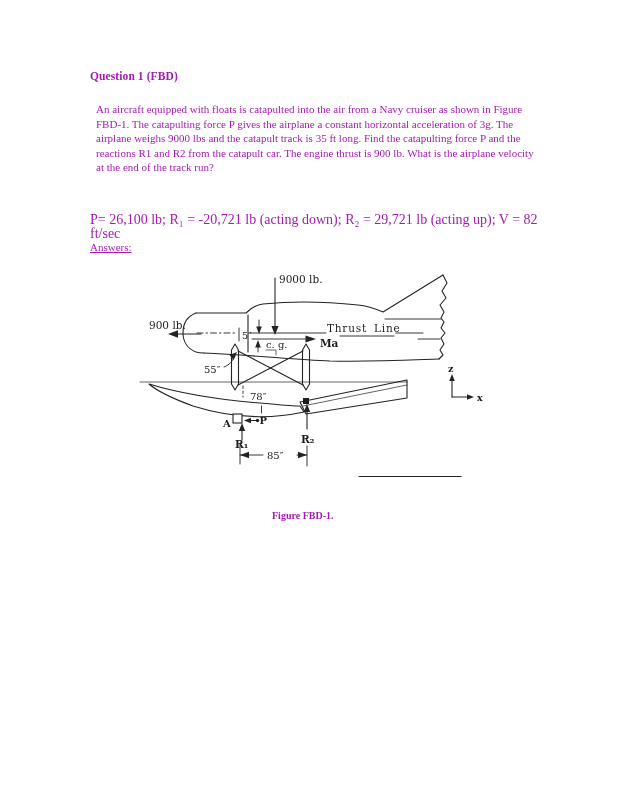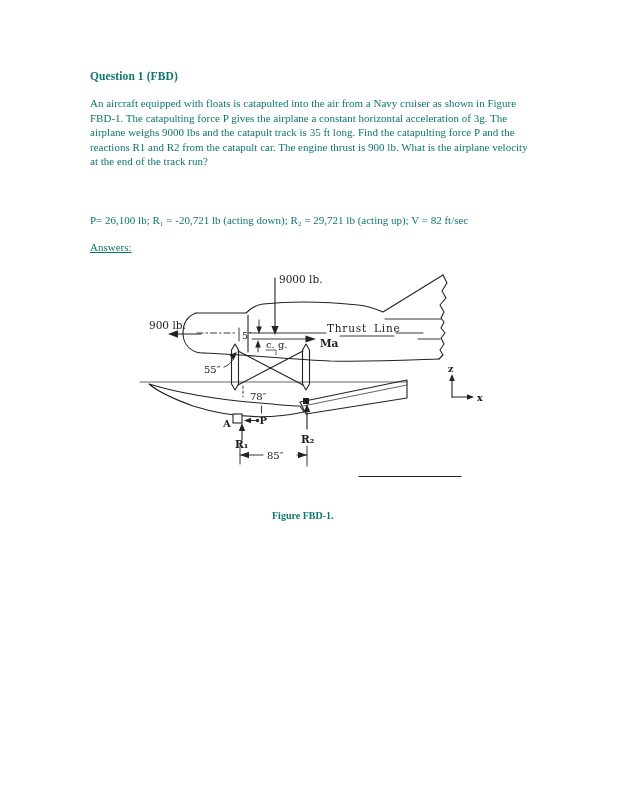--- a/index.html
+++ b/index.html
@@ -2,40 +2,40 @@
 <html><head>
 <meta charset="utf-8">
 <style>
   html,body{margin:0;padding:0;background:#888;}
   .page{
     position:relative;
     width:617px;height:799px;
     background:#ffffff;
     overflow:hidden;
     font-family:"Liberation Serif","DejaVu Serif",serif;
-    color:#0f766e;
+    color:#a21caf;
   }
   .q-title{
     position:absolute;left:90px;top:69px;
     font-size:11.5px;font-weight:bold;line-height:14px;
     letter-spacing:.1px;
   }
   .q-body{
     position:absolute;left:90px;top:96px;width:448px;
-    font-size:11px;line-height:14.55px;margin:0;
+    font-size:11px;line-height:14.55px;margin:6px;
   }
   .ans-head{
     position:absolute;left:90px;top:199px;
     font-size:11px;line-height:14px;
     text-decoration:underline;
     margin-top:41px;
   }
   .ans-line{
     position:absolute;left:90px;top:213px;width:470px;
-    font-size:11px;line-height:14px;
+    font-size:14px;line-height:14px;
   }
   .fbd{position:absolute;left:130px;top:262px;}
   .fbd path,.fbd line,.fbd polyline{fill:none;stroke:#232323;stroke-width:1.1;stroke-linecap:round;stroke-linejoin:round;}
   .fbd .thin{stroke-width:0.9;}
   .fbd .hair{stroke-width:0.8;stroke:#3c3c3c;}
   .fbd polygon{fill:#232323;stroke:none;}
   .fbd text{
     font-family:"DejaVu Serif","Liberation Serif",serif;
     fill:#1c1c1c;font-size:10px;
   }

